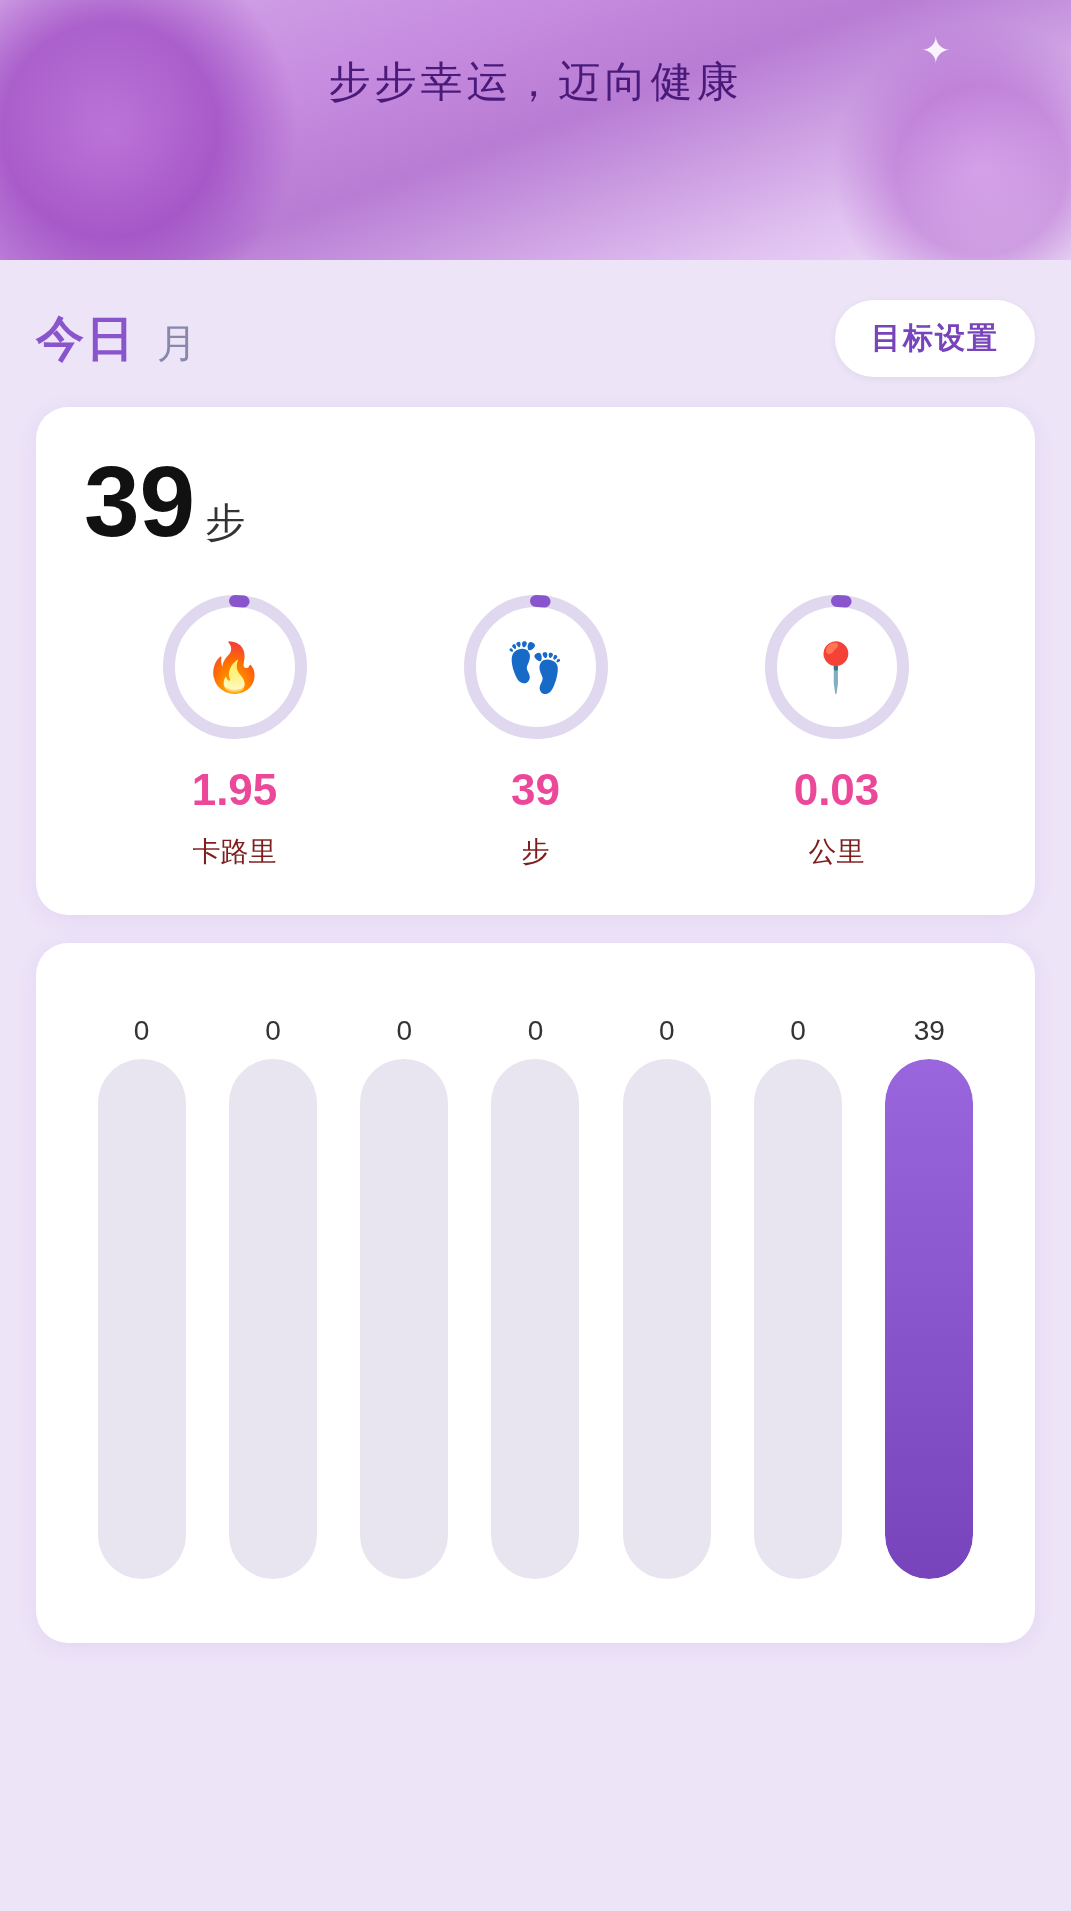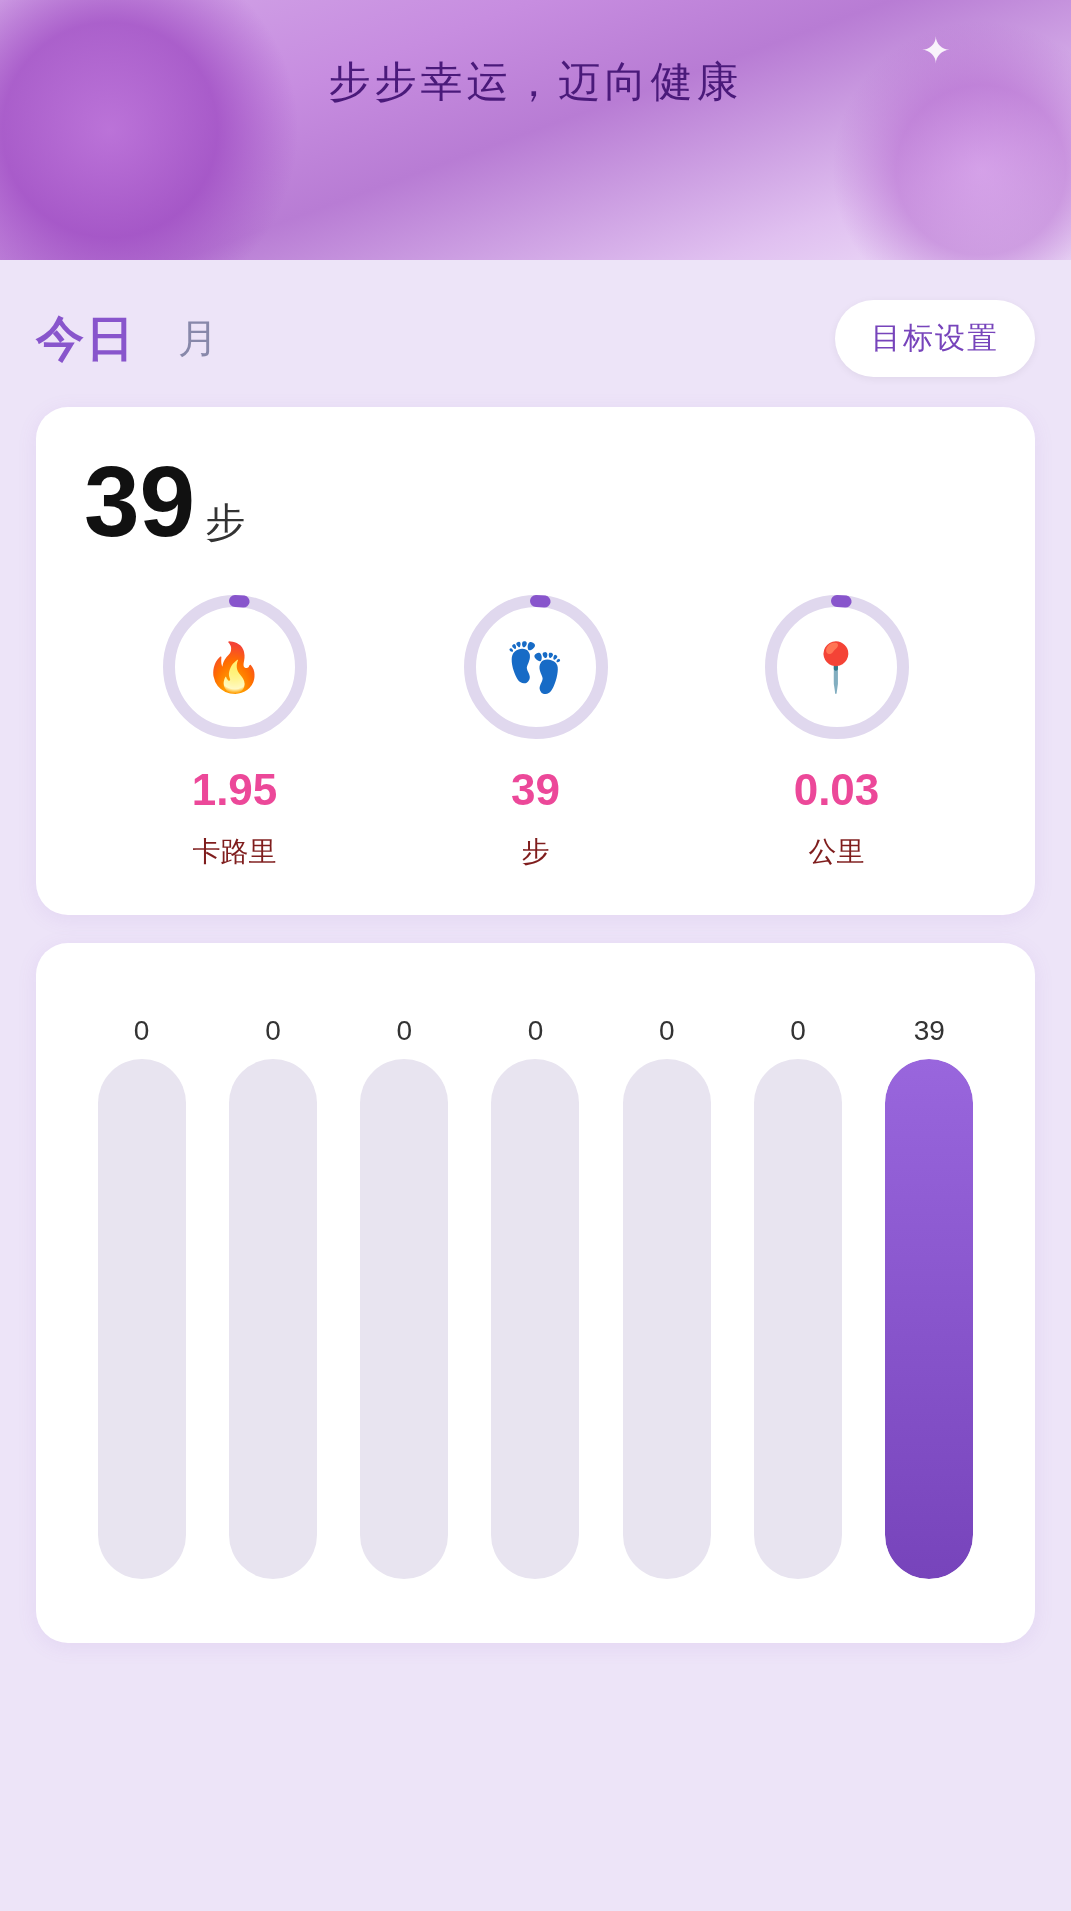--- a/index.html
+++ b/index.html
@@ -80,22 +80,22 @@
     
     .tab-row {
       display: flex;
       align-items: center;
       justify-content: space-between;
       margin-bottom: 30px;
     }
 
     .tab-left {
       display: flex;
-      align-items: center;
-      gap: 42px;
+      align-items: flex-end;
+      gap: 21px;
     }
 
     .tab-today {
       font-size: 48px;
       font-weight: 700;
       color: #8855cc;
       letter-spacing: 2px;
     }
 
     .tab-month {
@@ -105,21 +105,21 @@
       letter-spacing: 2px;
     }
 
     .goal-btn {
       background: white;
       border: none;
       border-radius: 50px;
       padding: 18px 36px;
       font-size: 30px;
       color: #7744bb;
-      font-weight: 400;
+      font-weight: 700;
       cursor: pointer;
       letter-spacing: 2px;
       box-shadow: 0 2px 8px rgba(0,0,0,0.06);
     }
 
     
     .stats-card {
       background: white;
       border-radius: 32px;
       padding: 44px 48px 44px 48px;

